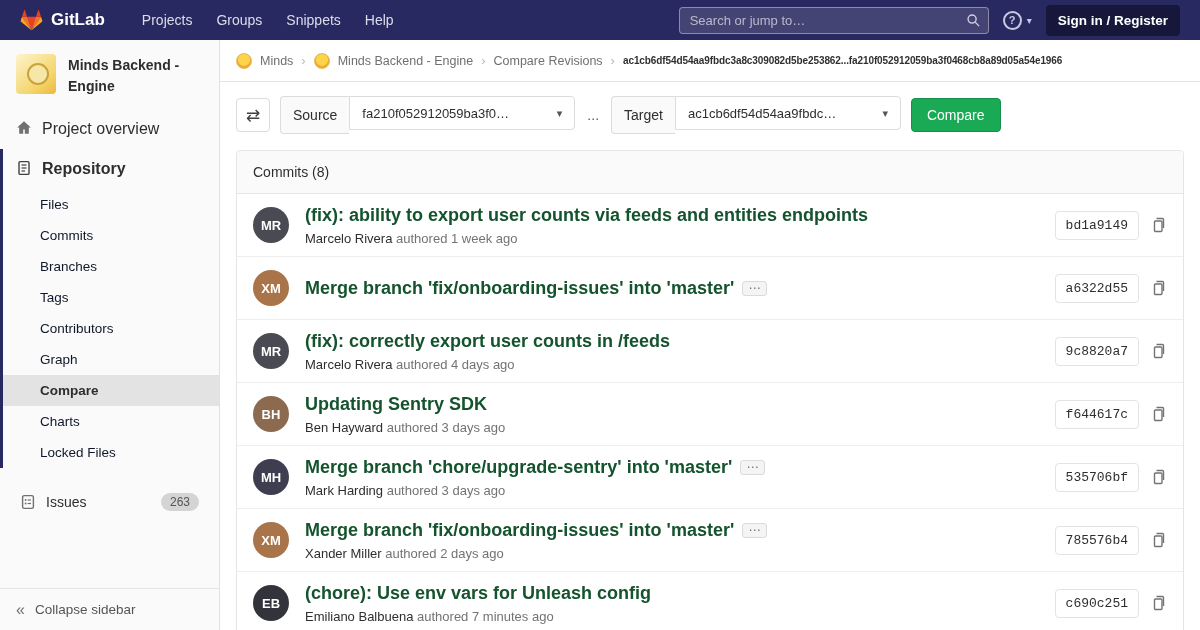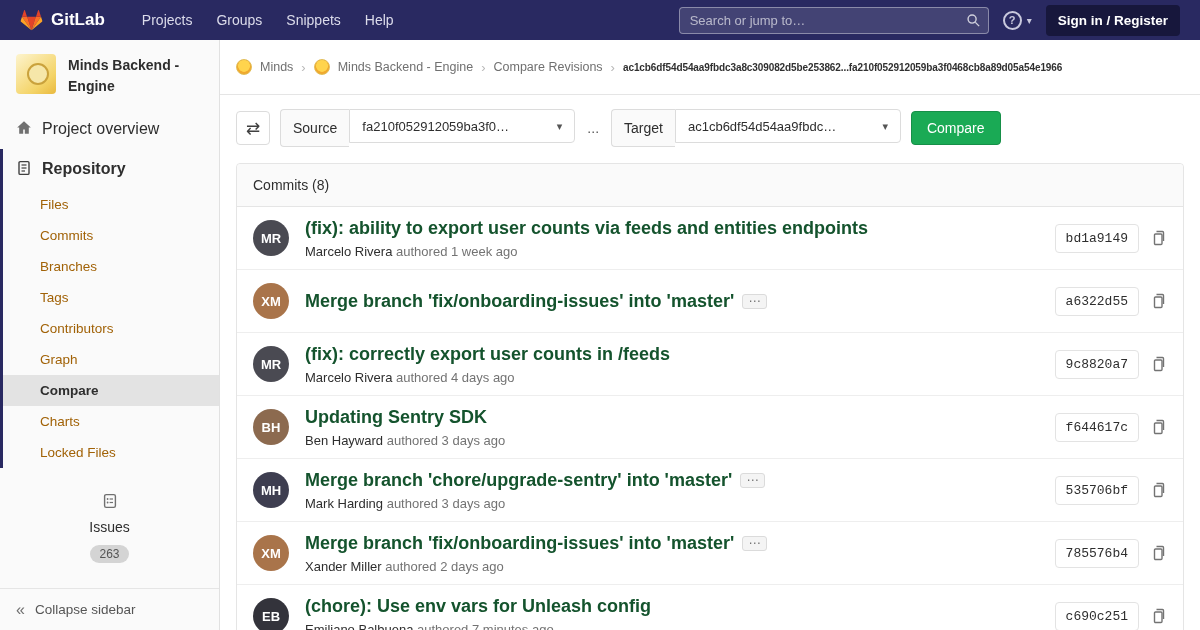--- a/index.html
+++ b/index.html
@@ -33,31 +33,31 @@
   .project-avatar { width:40px; height:40px; border-radius:4px; background:linear-gradient(140deg,#fdf4ce 0%,#f4d468 70%,#e9b93f 100%); flex-shrink:0; position:relative; }
   .project-avatar::after { content:""; position:absolute; left:11px; top:9px; width:18px; height:18px; border-radius:50%; background:#f6e7a9; border:2px solid #caa23c; }
   .project-name { font-weight:600; font-size:14px; line-height:1.5; padding-top:1px; }
   .side-nav { list-style:none; margin-top:2px; }
   .nav-item { display:flex; align-items:flex-start; gap:10px; padding:11px 16px; font-size:16px; color:#2e2e2e; cursor:pointer; }
   .icn { width:16px; height:16px; color:#707070; flex-shrink:0; }
   .repo-section { border-left:3px solid #292961; background:#fafafa; }
   .repo-section > .nav-item { padding-left:13px; font-weight:600; }
   .repo-section > .nav-item .icn { color:#404040; }
   .sub-list { list-style:none; }
-  .sub-item { display:block; padding:8px 16px 8px 37px; font-size:13.5px; color:#a16207; cursor:pointer; }
+  .sub-item { display:block; padding:8px 16px 8px 37px; font-size:13.5px; color:#0f172a; cursor:pointer; }
   .sub-item.active { background:#e3e3e3; font-weight:600; color:#2e2e2e; }
-  .issues-item { margin-top:14px; display:flex; align-items:center; gap:10px; padding:11px 32px; font-size:14px; cursor:pointer;flex-direction:column; }
+  .issues-item { margin-top:14px; display:flex; align-items:center; gap:10px; padding:11px 20px; font-size:14px; cursor:pointer; }
   .issues-item .grow { flex:1; }
   .badge { background:#d4d4d4; color:#555; border-radius:10px; padding:2px 9px; font-size:12px; }
   .collapse-row { position:absolute; bottom:0; left:0; right:0; border-top:1px solid #e5e5e5; padding:13px 16px; display:flex; gap:10px; align-items:center; color:#555; font-size:13.5px; background:#fafafa; cursor:pointer; }
   .collapse-glyph { color:#707070; font-size:16px; line-height:10px; }
 
   
   .main { flex:1; overflow:hidden; display:flex; flex-direction:column; background:#fff; }
-  .breadcrumbs { display:flex; align-items:center; gap:8px; padding:0 16px; height:55px; border-bottom:1px solid #e5e5e5; font-size:12.5px; color:#707070; white-space:nowrap; flex-shrink:0; }
+  .breadcrumbs { display:flex; align-items:center; gap:8px; padding:0 16px; height:42px; border-bottom:1px solid #e5e5e5; font-size:12.5px; color:#707070; white-space:nowrap; flex-shrink:0; }
   .crumb-avatar { width:16px; height:16px; border-radius:50%; background:radial-gradient(circle at 50% 42%, #ffd44d 0 52%, #f0a92e 58%); border:1px solid #e2bd56; flex-shrink:0; }
   .crumb-link { color:#707070; cursor:pointer; }
   .crumb-sep { color:#b8b8b8; font-size:13px; }
   .crumb-current { color:#303030; font-weight:600; font-size:10px; letter-spacing:-0.1px;text-align:right; }
 
   .compare-form { display:flex; align-items:center; gap:10px; padding:14px 16px 16px; }
   .swap-btn { width:34px; height:34px; border:1px solid #dcdcdc; border-radius:4px; background:#fff; font-size:17px; color:#404040; display:flex; align-items:center; justify-content:center; cursor:pointer; }
   .input-group { display:flex; align-items:stretch; }
   .ig-addon { display:flex; align-items:center; padding:0 12px; background:#fafafa; border:1px solid #dcdcdc; border-right:none; border-radius:4px 0 0 4px; font-size:14px; color:#2e2e2e; height:38px; }
   .ig-dropdown { display:flex; align-items:center; justify-content:space-between; gap:14px; width:226px; padding:0 12px; border:1px solid #dcdcdc; border-radius:0 4px 4px 0; background:#fff; font-size:13px; height:34px; cursor:pointer; }

